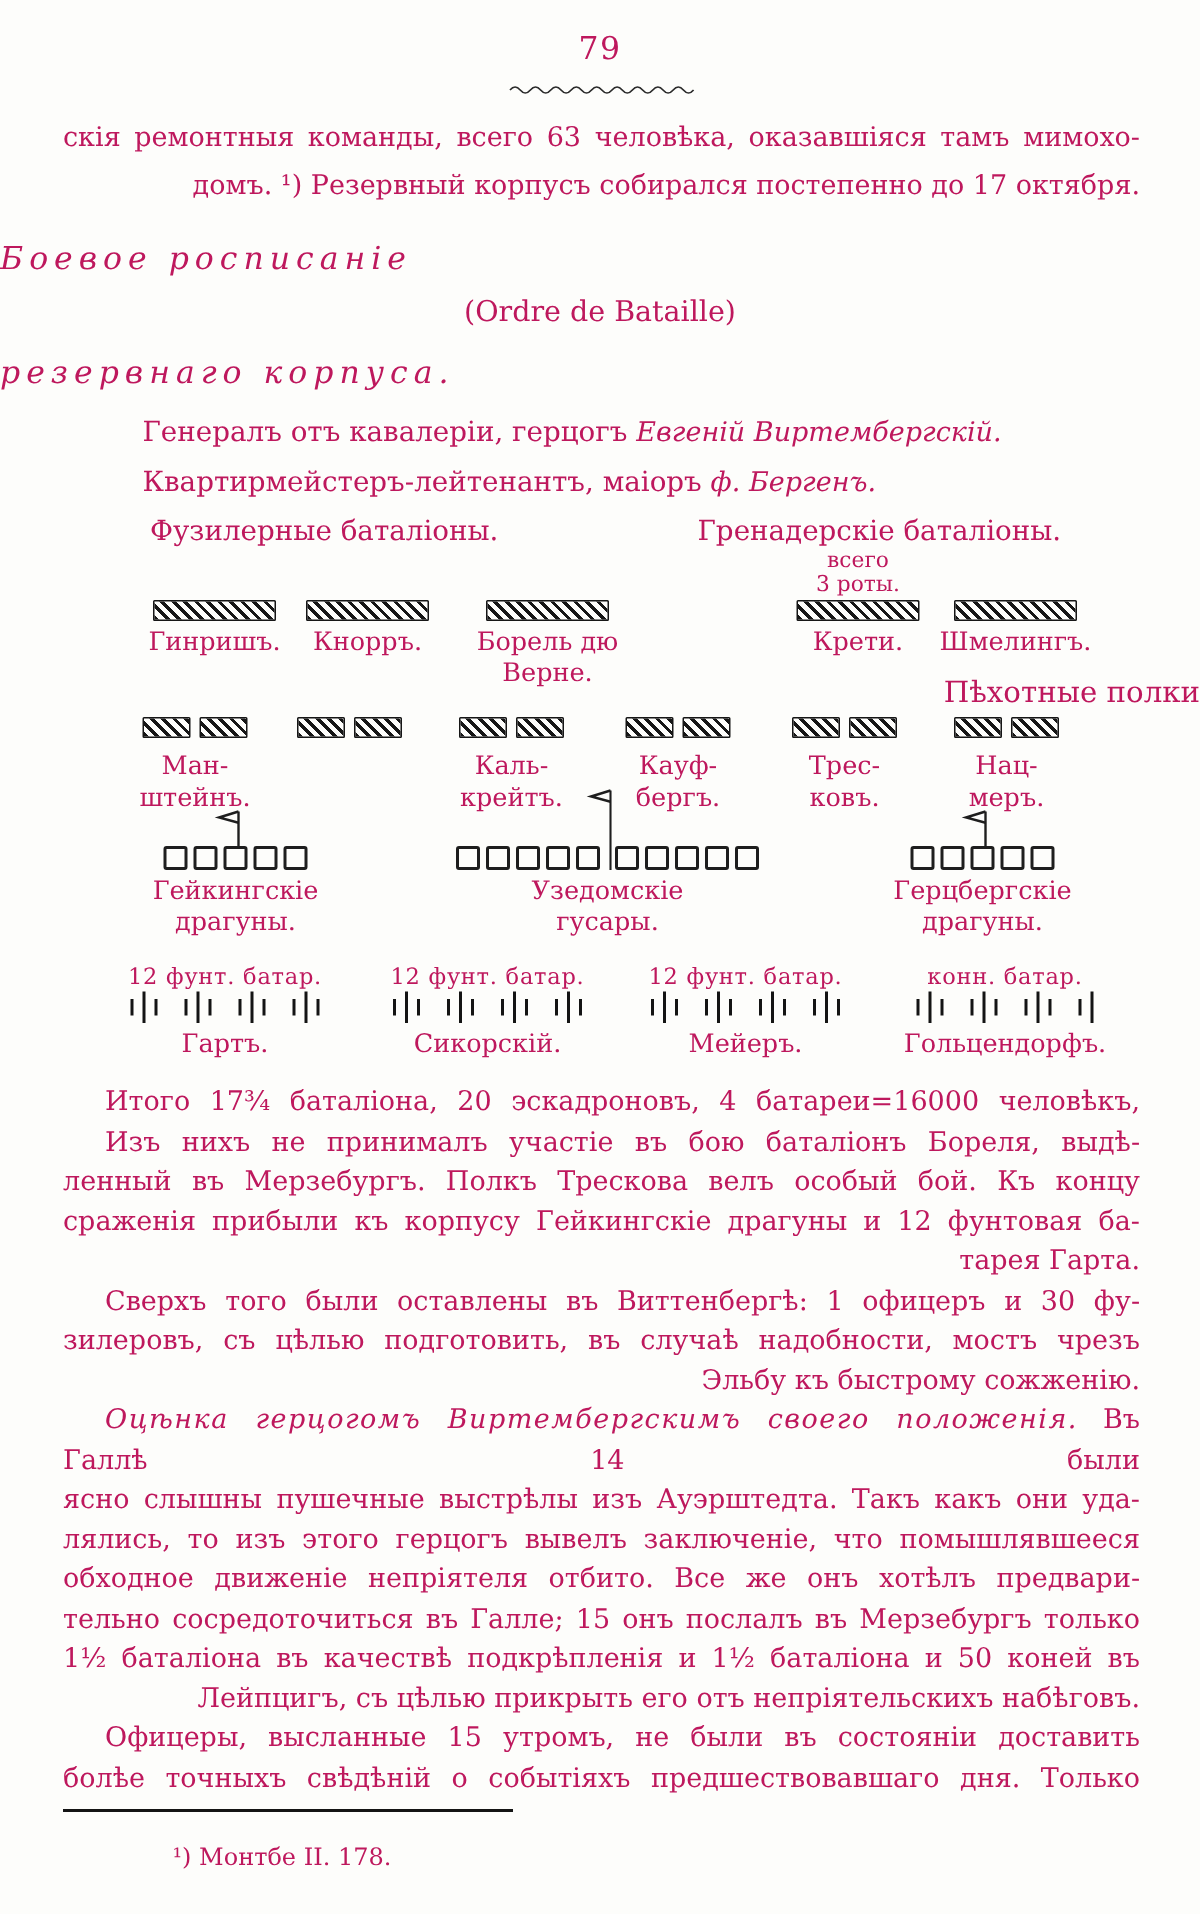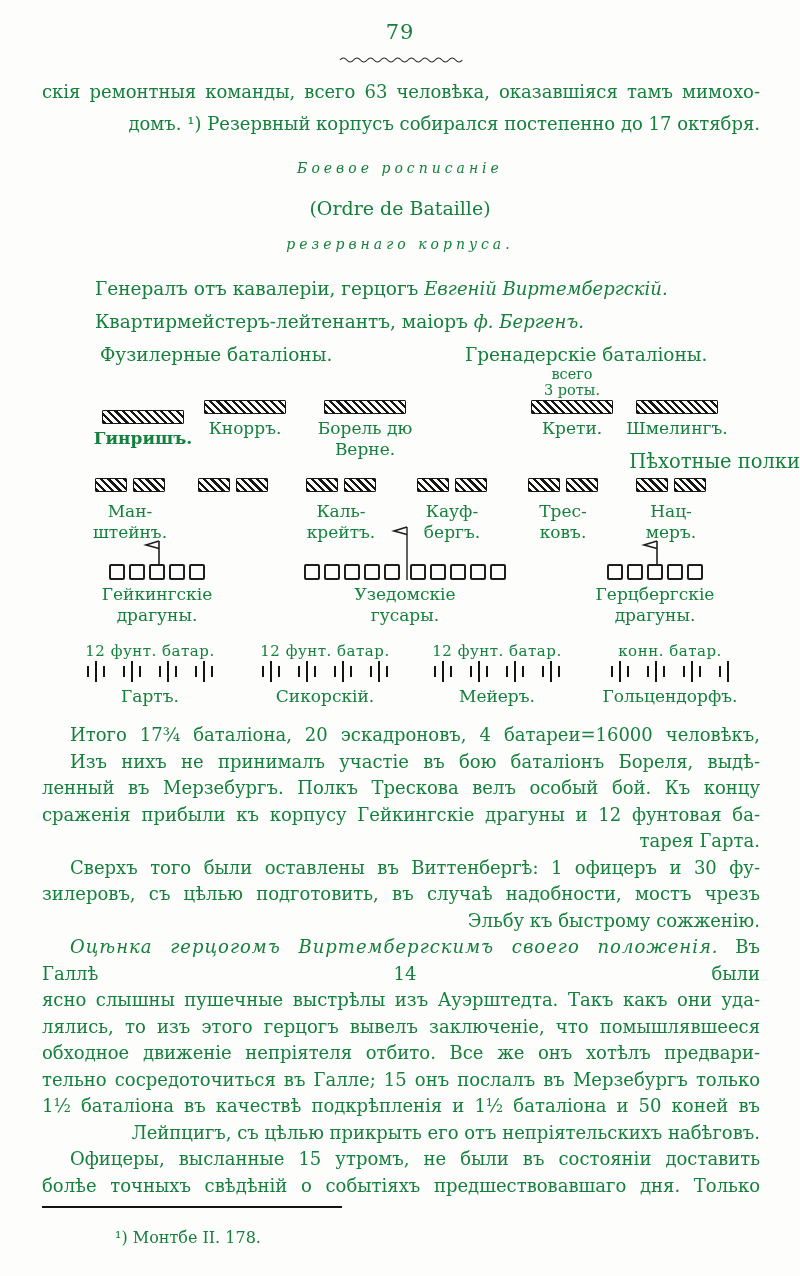--- a/index.html
+++ b/index.html
@@ -2,35 +2,35 @@
 <html><head>
 <meta charset="utf-8">
 <style>
   html,body{margin:0;padding:0;background:#ddd;}
   .page{
     position:relative;
     width:800px;height:1276px;
     margin:0 auto;
     background:#fdfdfb;
     font-family:"DejaVu Serif","Liberation Serif",serif;
-    color:#15803d;
+    color:#be185d;
     overflow:hidden;
   }
   .abs{position:absolute;}
   
   .pagenum{top:20px;left:0;width:100%;text-align:center;font-size:21px;letter-spacing:1px;}
   .wave{top:50px;left:0;width:100%;text-align:center;}
   
   .textblock{left:42px;width:718px;font-size:18px;line-height:26.5px;}
   .intro{top:76px;line-height:32px;}
   .jline{display:block;text-align:justify;text-align-last:justify;}
   .lline{display:block;text-align:right;}
   .indent{text-indent:28px;}
   
-  .h-it{left:0;width:100%;text-align:center;font-style:italic;letter-spacing:4px;font-size:14px;}
+  .h-it{left:0;width:100%;text-align:left;font-style:italic;letter-spacing:4px;font-size:21px;}
   .h1{top:160px;}
   .h2{top:197px;left:0;width:100%;text-align:center;font-size:19px;}
   .h3{top:236px;}
   .command{top:272px;left:95px;width:660px;font-size:18.5px;line-height:33px;}
   .command i{font-size:18px;}
   .colhead{top:344px;font-size:18.5px;}
   
   .diagram{top:366px;left:0;width:800px;height:354px;}
   .col{position:absolute;transform:translateX(-50%);text-align:center;}
   .hatch{
@@ -83,21 +83,21 @@
   <div class="abs command">
     <div><span>Генералъ отъ кавалеріи, герцогъ </span><i>Евгеній Виртембергскій.</i></div>
     <div><span>Квартирмейстеръ-лейтенантъ, маіоръ </span><i>ф. Бергенъ.</i></div>
   </div>
 
   <div class="abs colhead" style="left:100px;top:344px;">Фузилерные баталіоны.</div>
   <div class="abs colhead" style="left:465px;top:344px;">Гренадерскіе баталіоны.</div>
 
   <div class="abs diagram">
 
-    <div class="col" style="left:143px;top:10px;width:140px;font-weight:bold;">
+    <div class="col" style="left:143px;top:0;width:140px;">
       <div style="height:34px;"></div>
       <div class="hatch bat-bar"></div>
       <div class="sym-label">Гинришъ.</div>
     </div>
     <div class="col" style="left:245px;top:0;width:140px;">
       <div style="height:34px;"></div>
       <div class="hatch bat-bar"></div>
       <div class="sym-label">Кнорръ.</div>
     </div>
     <div class="col" style="left:365px;top:0;width:160px;">

